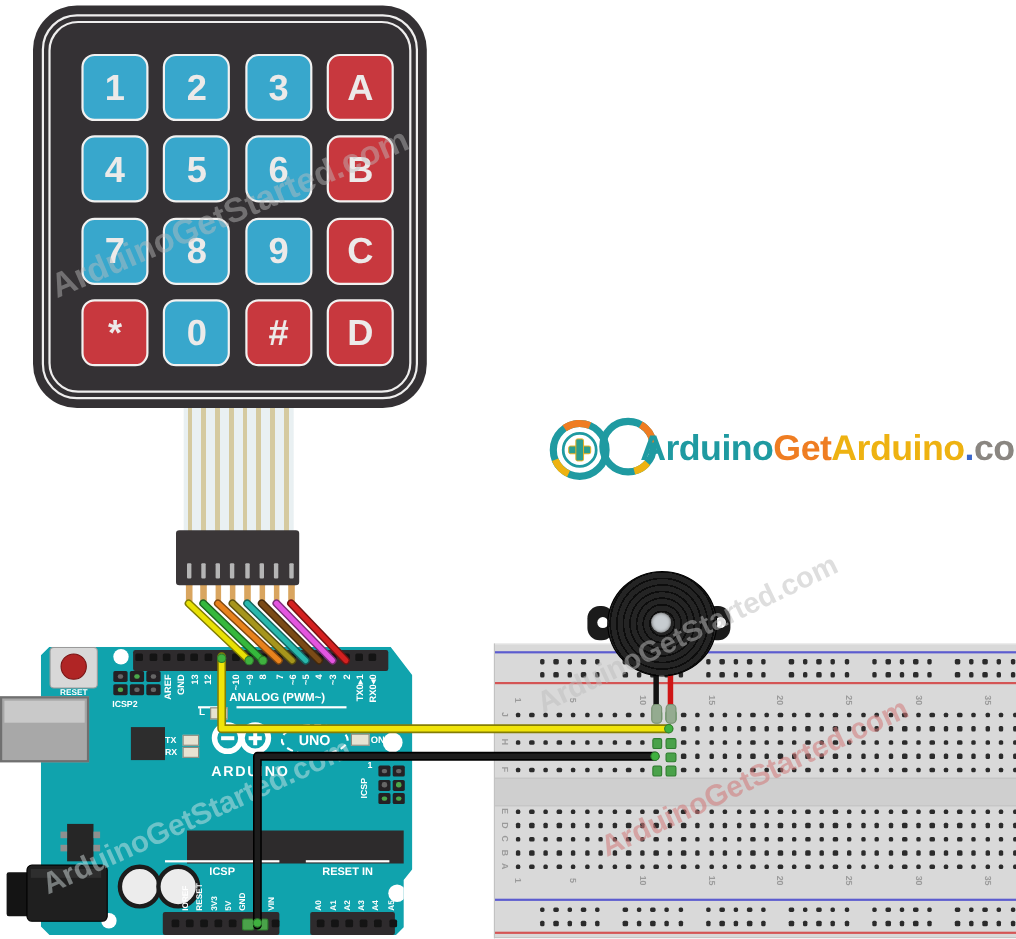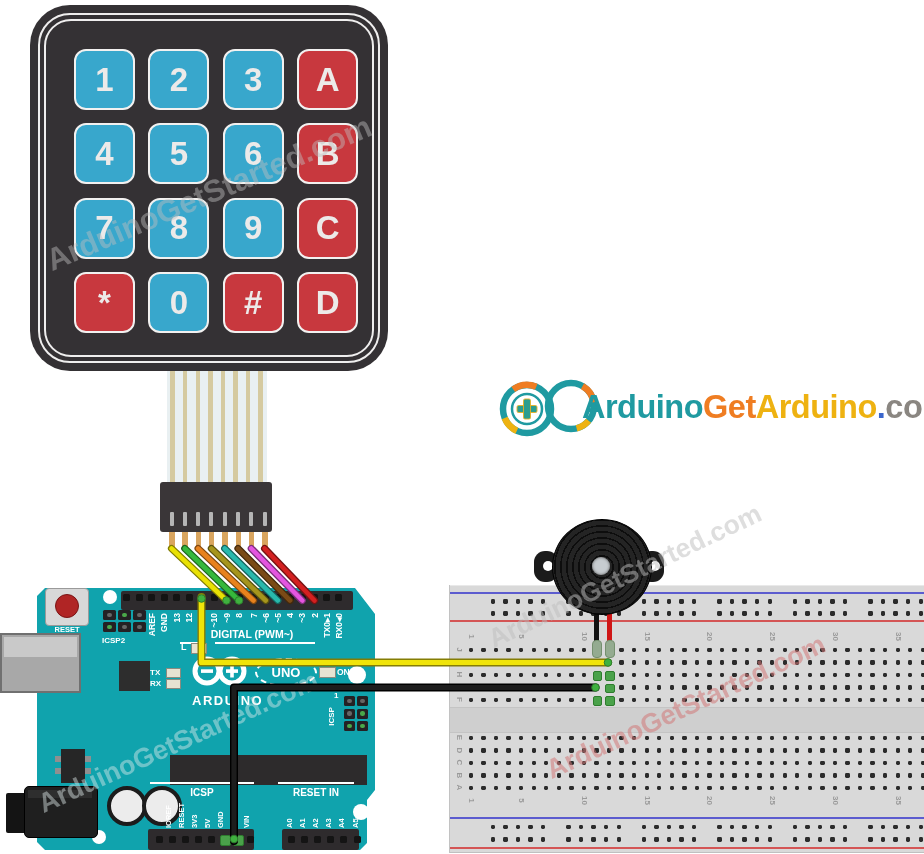--- a/index.html
+++ b/index.html
@@ -574,21 +574,21 @@
       <div class="a bbl" style="left: 4px; top: 185.5px; width: 10px; text-align: center;">B</div>
       <div class="a bbl" style="left: 4px; top: 198px; width: 10px; text-align: center;">A</div>
     </div>
 
   <div class="a board" id="board">
 
     <div class="a" style="left:8px;top:0;width:42px;height:36px;background:#d8d8d8;border:1.5px solid #9a9a9a;border-radius:4px;"></div>
     <div class="a" style="left:18px;top:6px;width:22px;height:22px;background:#b02525;border:1.5px solid #7a1515;border-radius:50%;"></div>
     <div class="a silk" style="left:10px;top:37px;width:40px;text-align:center;font-size:7.5px;">RESET</div>
 
-    <div class="a silk" style="left:145px;top:40px;width:140px;text-align:center;font-size:10.5px;">DIGITAL (PWM~)</div>
+    <div class="a silk" style="left:145px;top:40px;width:140px;text-align:center;font-size:10.5px;">ANALOG (PWM~)</div>
     <div class="a uline" style="left:178px;top:54px;width:100px;"></div>
     <div class="a uline" style="left:143px;top:54px;width:22px;"></div>
     <div class="a silk" style="left:144px;top:54px;font-size:9px;">L</div>
     <div class="a ledr" style="left:154px;top:55px;width:14px;height:9px;"></div>
     <div class="a" style="left:82px;top:73px;width:31px;height:30px;background:#2d2d2d;"></div>
     <div class="a silk" style="left:113px;top:80px;font-size:8px;">TX</div>
     <div class="a ledr" style="left:129px;top:80px;width:13px;height:8px;"></div>
     <div class="a silk" style="left:113px;top:91px;font-size:8px;">RX</div>
     <div class="a ledr" style="left:129px;top:91px;width:13px;height:8px;"></div>
 

